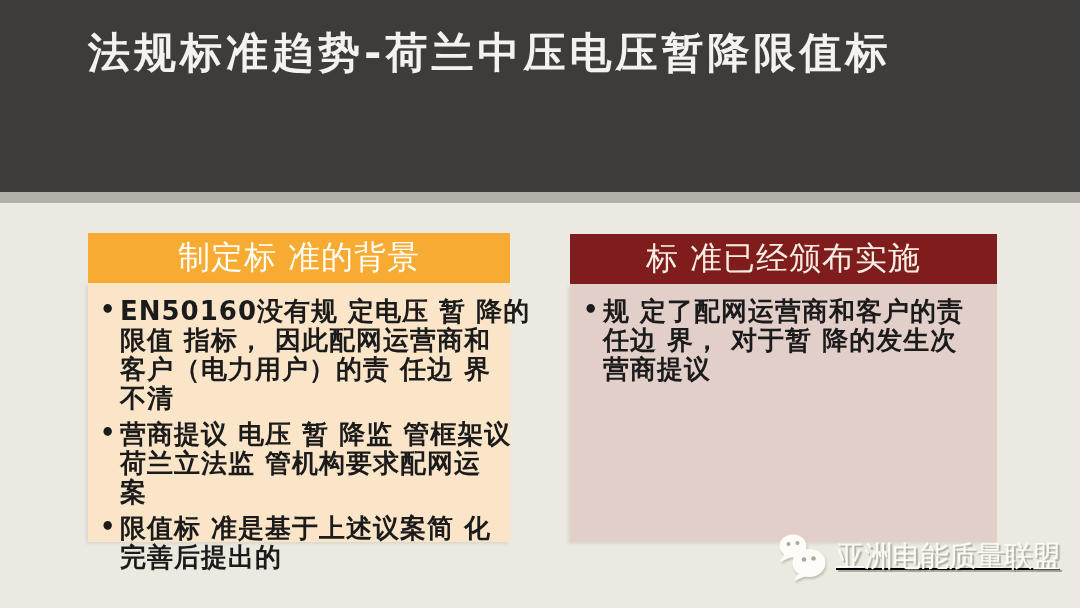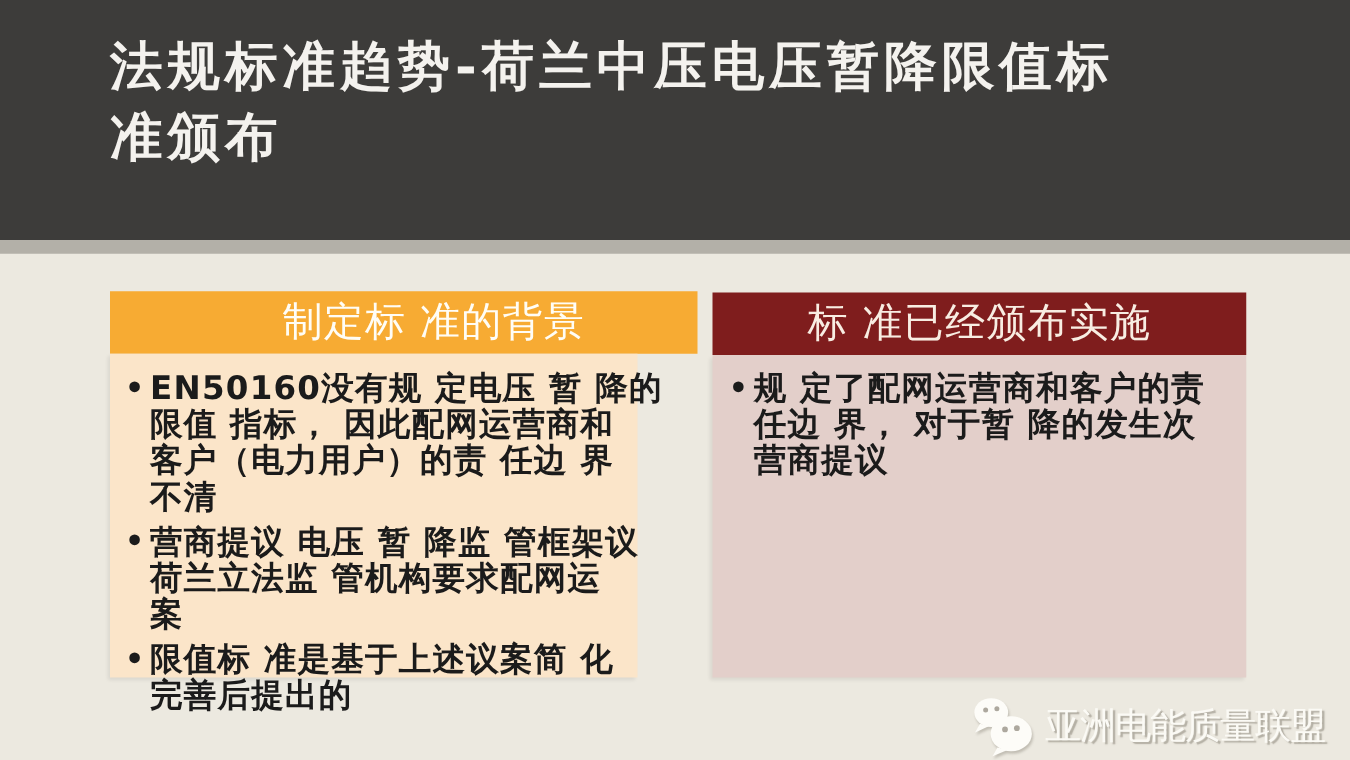--- a/index.html
+++ b/index.html
@@ -9,50 +9,49 @@
   
   .title-band{position:absolute;left:0;top:0;width:1080px;height:192px;background:#3D3C3A;}
   .band-strip{position:absolute;left:0;top:192px;width:1080px;height:11px;background:#B3B0A8;}
   .title-text{position:absolute;left:88px;top:24px;color:#F4F2EE;
               font-family:"DejaVu Serif",serif;font-weight:bold;
               font-size:42px;line-height:57px;letter-spacing:4px;white-space:nowrap;}
 
   
   .panel-header{position:absolute;display:flex;align-items:center;justify-content:center;
                 font-size:32px;letter-spacing:1px;white-space:nowrap;}
-  .left-header{left:88px;top:233px;width:422px;height:50px;background:#F7AB33;color:#FFFDF6;padding-left:48px;}
+  .left-header{left:88px;top:233px;width:422px;height:50px;background:#F7AB33;color:#FFFDF6;}
   .right-header{left:570px;top:234px;width:427px;height:50px;background:#7f1d1d;color:#F8EDE2;}
 
   .panel-body{position:absolute;box-sizing:border-box;}
   .left-body{left:88px;top:283px;width:422px;height:259px;background:#FBE5C9;
              padding:14px 8px 0 12px;box-shadow:-2px 2px 3px rgba(0,0,0,0.08);}
   .right-body{left:570px;top:284px;width:427px;height:258px;background:#E3CFCA;
               padding:13px 8px 0 13px;box-shadow:-2px 2px 3px rgba(0,0,0,0.08);}
 
   .bullet{position:relative;padding-left:20px;margin-bottom:7px;
           color:#1B1B1B;font-size:26px;line-height:29px;font-weight:bold;letter-spacing:1px;}
   .bullet .dot{position:absolute;left:0;top:-1px;font-size:24px;}
   .bullet .ln{white-space:nowrap;}
 
   
-  .watermark{position:absolute;left:776px;top:556px;display:flex;align-items:center;}
+  .watermark{position:absolute;left:776px;top:532px;display:flex;align-items:center;text-decoration:underline;}
   .wm-text{margin-left:8px;font-size:29px;letter-spacing:-1px;color:#FBFAF5;white-space:nowrap;
            text-shadow:2px 2px 1px rgba(130,124,112,0.55);}
   .wm-icon{filter:drop-shadow(1px 2px 1px rgba(130,124,112,0.4));}
 </style>
 </head>
 <body>
 
 <div class="slide">
 
   <div class="title-band"></div>
   <div class="band-strip"></div>
   <div class="title-text">
     <div>法规标准趋势-荷兰中压电压暂降限值标</div>
-    <div>准颁布</div>
   </div>
 
   <div class="panel-header left-header">
     <span>制定标 准的背景</span>
   </div>
   <div class="panel-body left-body">
     <div class="bullet">
       <span class="dot">•</span>
       <div class="ln">EN50160没有规 定电压 暂 降的</div>
       <div class="ln">限值 指标， 因此配网运营商和</div>

